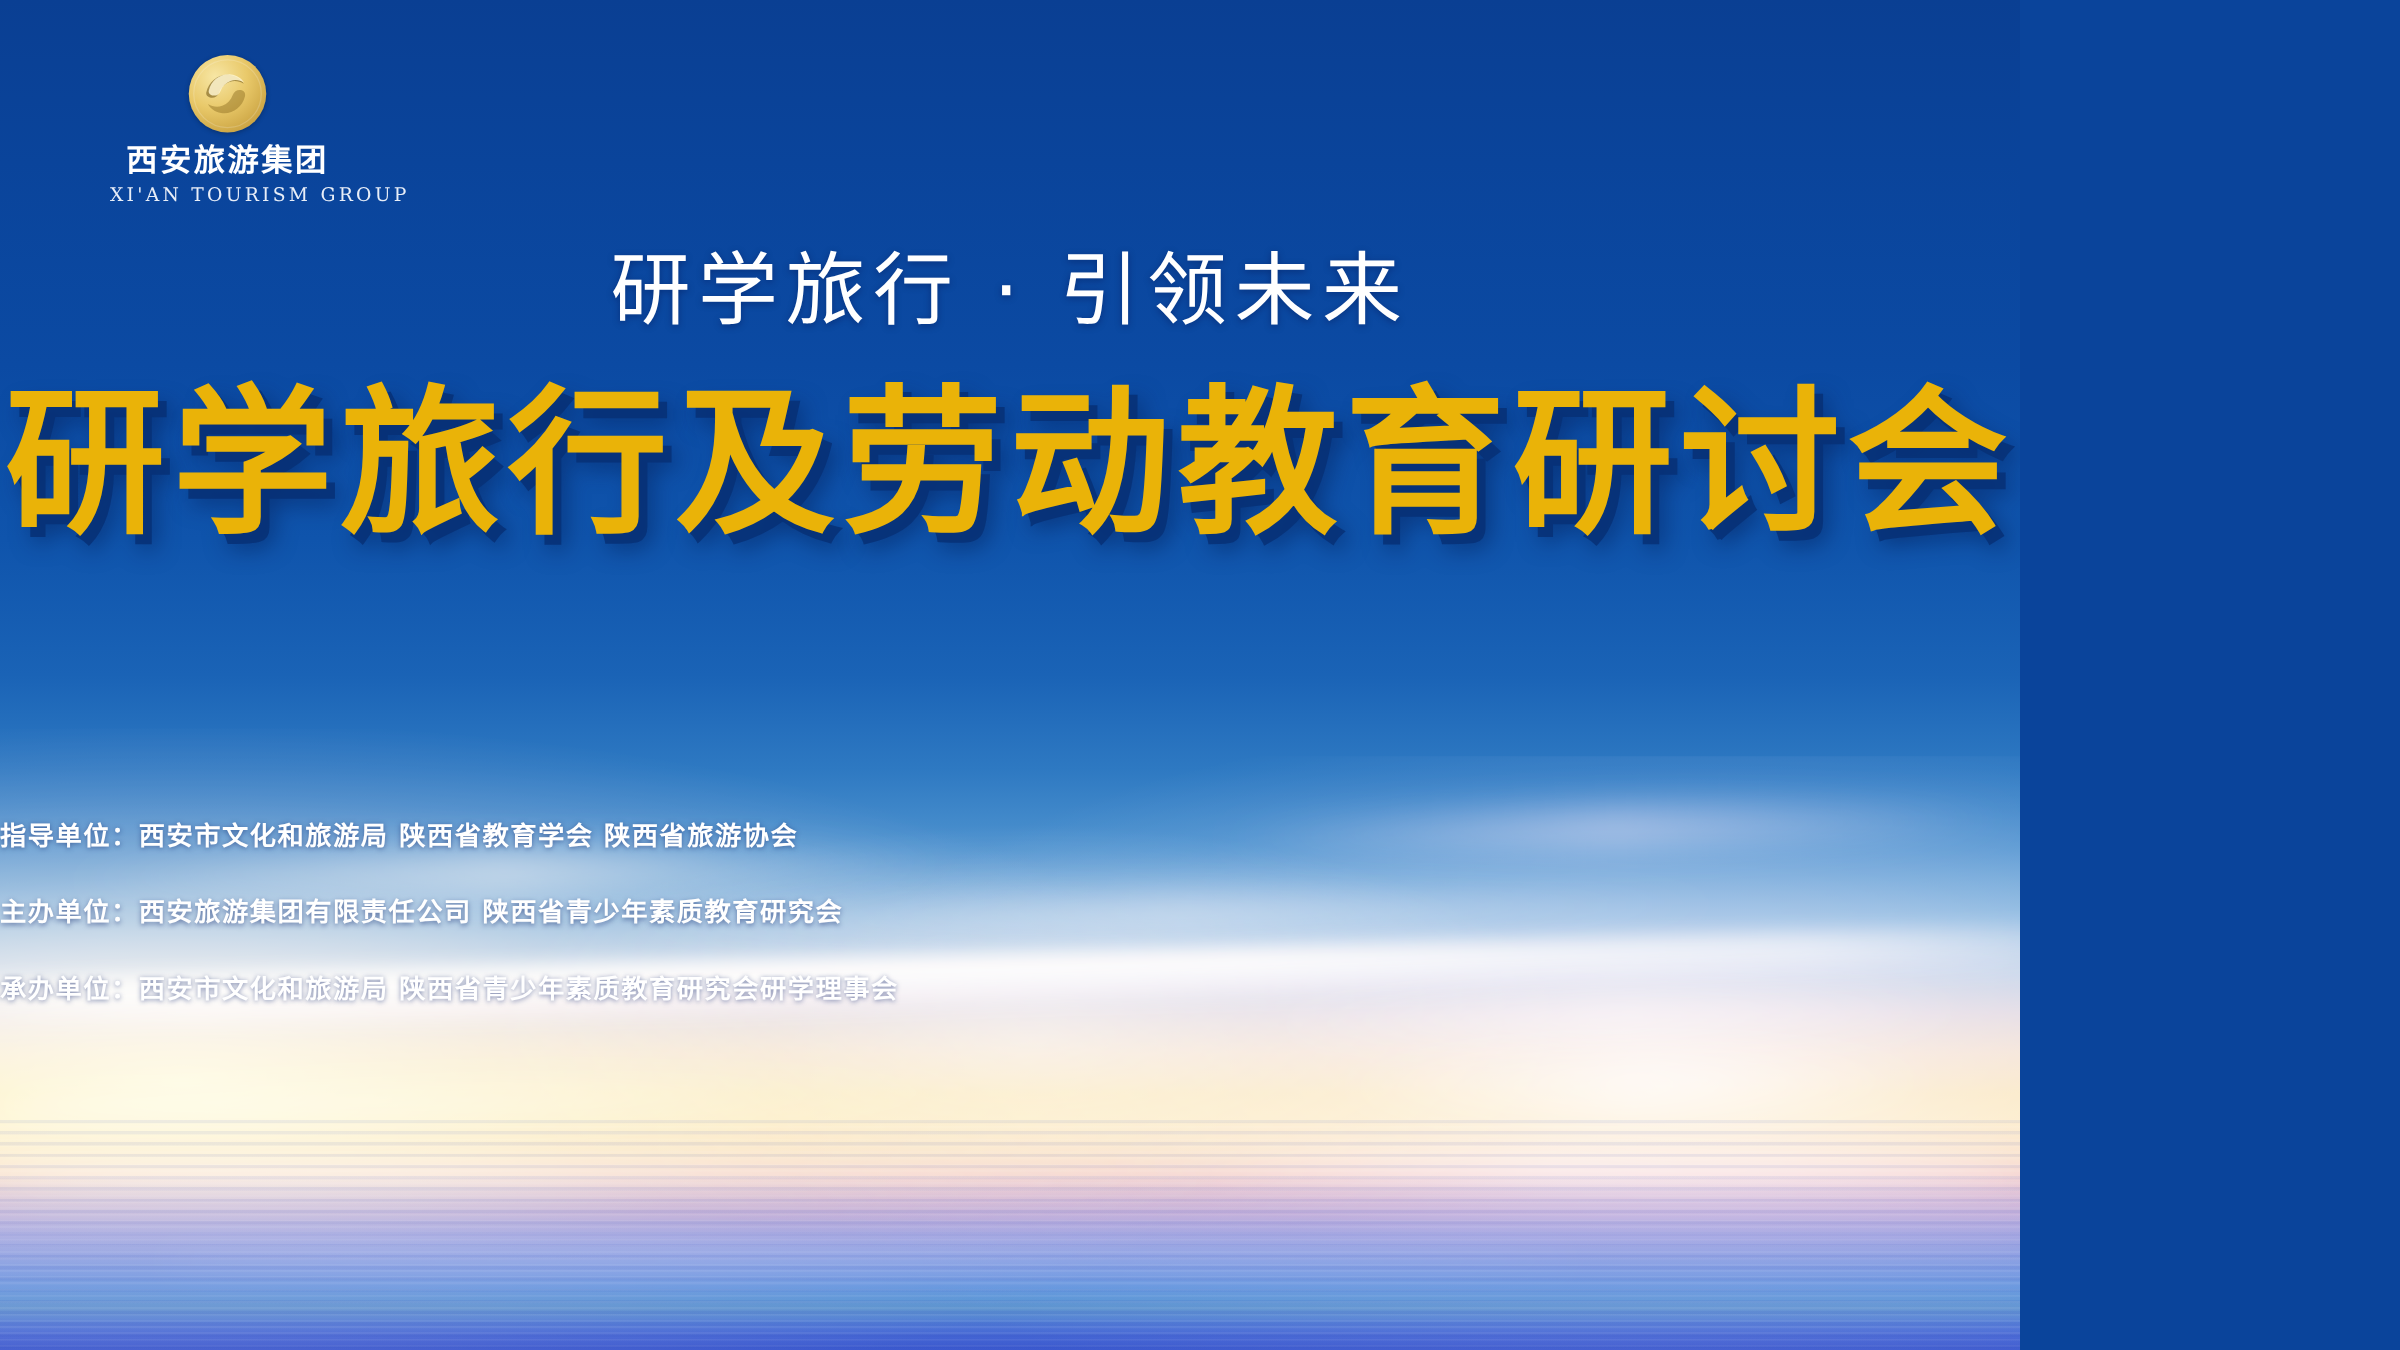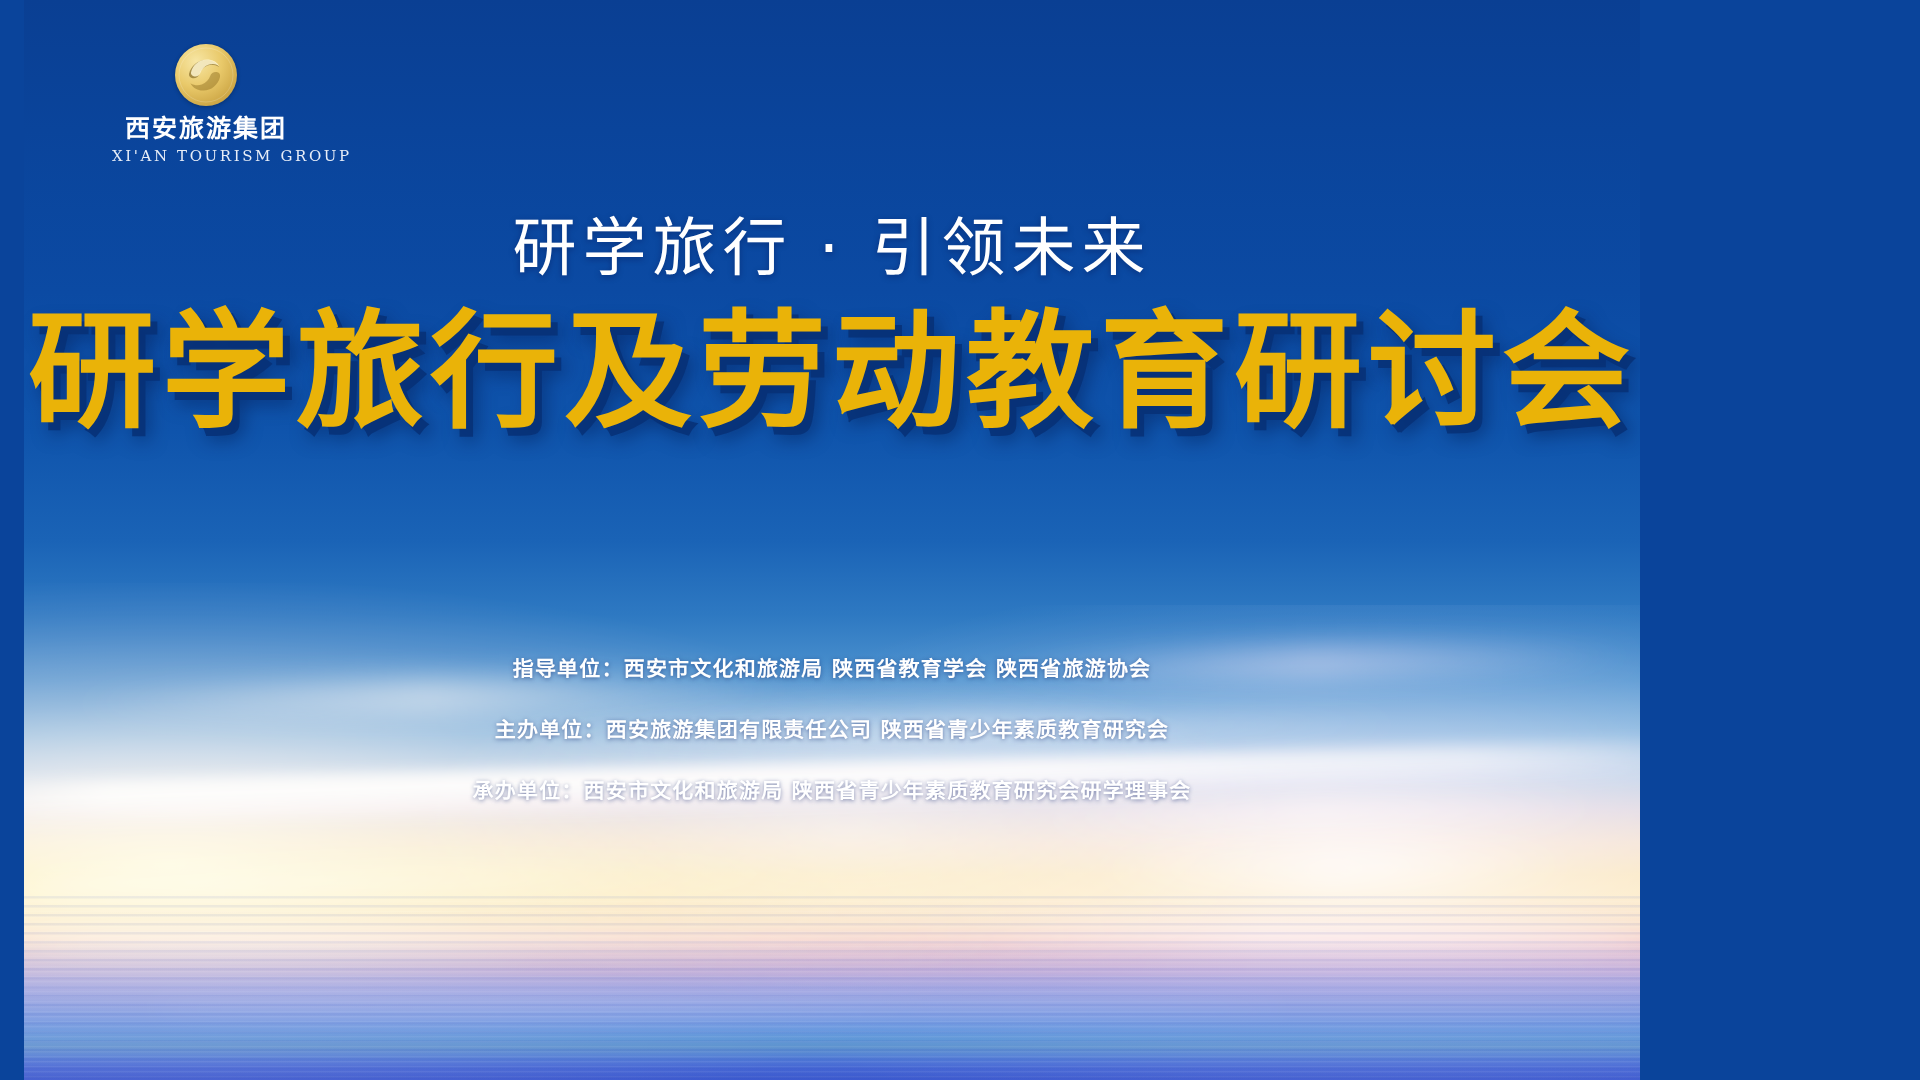--- a/index.html
+++ b/index.html
@@ -7,21 +7,20 @@
   body{
     width:1920px;height:1080px;overflow:hidden;
     font-family:"Liberation Sans","DejaVu Sans",sans-serif;
     background:#0a449b;
   }
 
   
   .stage{
     position:relative;width:1616px;height:1080px;overflow:hidden;
     background:#0a449b;
-    margin-left:24px;
   }
 
   
   .bg-base{
     position:absolute;inset:0;
     background:linear-gradient(to bottom,
       #0a3f93 0%,
       #0a449b 12%,
       #0b4aa3 27%,
       #0f54ac 40%,
@@ -172,37 +171,37 @@
     font-family:"DejaVu Serif","Liberation Serif",serif;font-weight:600;
     white-space:nowrap;
   }
   .logo-en{
     color:#e8eef8;font-size:15px;letter-spacing:2.6px;margin-top:5px;
     font-family:"DejaVu Serif","Liberation Serif",serif;white-space:nowrap;
   }
 
   
   .subtitle{
-    position:absolute;left:0;right:0;top:196px;text-align:center;
+    position:absolute;left:0;right:0;top:180px;text-align:center;
     color:#ffffff;font-size:64px;font-weight:400;letter-spacing:6px;
     font-family:"DejaVu Sans","Liberation Sans",sans-serif;
     text-shadow:0 2px 6px rgba(0,10,60,.35);
     white-space:nowrap;
   }
   .title{
     position:absolute;left:0;right:0;top:300px;text-align:center;
     color:#eab308;font-size:128px;font-weight:700;letter-spacing:6px;
     font-family:"DejaVu Sans","Liberation Sans",sans-serif;
     text-shadow:7px 8px 0 rgba(7,48,118,.85), 10px 12px 18px rgba(4,30,85,.55);
     white-space:nowrap;line-height:1.12;
   }
 
   
   .credits{
-    position:absolute;left:0;right:0;top:652px;text-align:center;
+    position:absolute;left:0;right:0;top:652px;text-align:left;
   }
   .credit-line{
     color:#ffffff;font-weight:700;font-size:21px;letter-spacing:1.2px;
     font-family:"DejaVu Sans","Liberation Sans",sans-serif;
     text-shadow:0 1px 4px rgba(20,40,110,.55);
     margin-bottom:31px;white-space:nowrap;
   }
   .credit-line:last-child{margin-bottom:0;}
 </style>
 </head>

